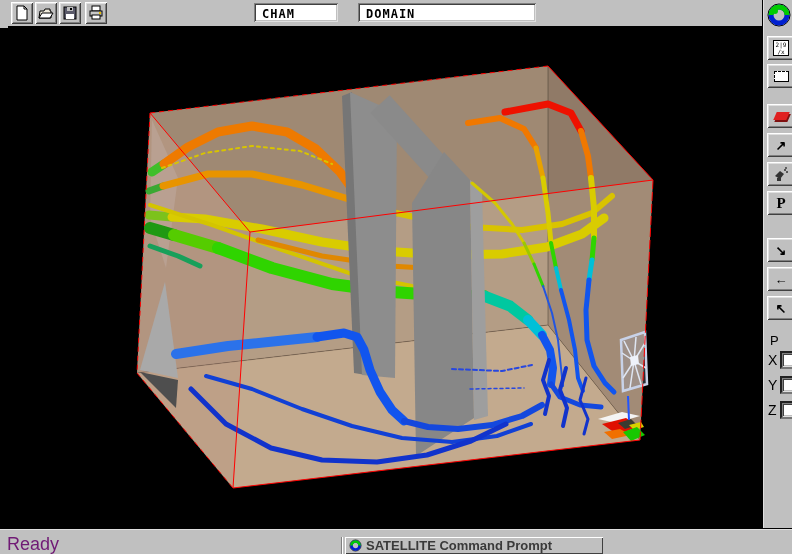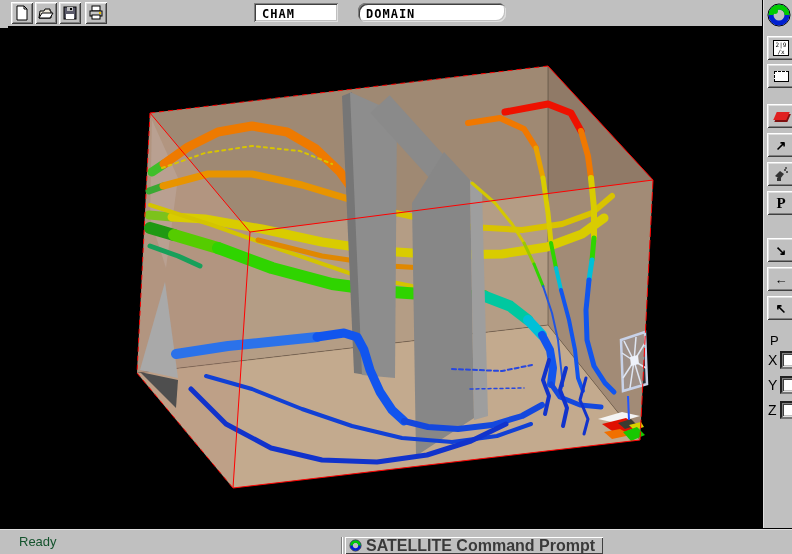--- a/index.html
+++ b/index.html
@@ -14,21 +14,21 @@
            box-shadow: inset 1px 1px 0 #ffffff, inset -1px -1px 0 #404040,
                        inset 2px 2px 0 #dfdfdf, inset -2px -2px 0 #808080;
            display:flex; align-items:center; justify-content:center; }
   .sunken { background:#fff;
             box-shadow: inset 1px 1px 0 #808080, inset -1px -1px 0 #dfdfdf,
                         inset 2px 2px 0 #404040, inset -2px -2px 0 #c0c0c0; }
   .tb-field { position:absolute; top:3px; height:19px; border:0; outline:none;
               font-family:"DejaVu Sans Mono", monospace; font-size:12px; font-weight:bold;
               letter-spacing:1px; color:#000; padding:3px 0 0 8px; }
   #field-cham { left:246px; width:84px; }
-  #field-domain { left:350px; width:148px;border-radius:8px; }
+  #field-domain { left:350px; width:178px; }
 
   
   .viewport { position:absolute; left:0; top:28px; width:762px; height:500px; background:#000; }
   .viewport svg { display:block; }
 
   
   .sidebar { position:absolute; left:762px; top:0; width:30px; height:528px;
              background:#c0c0c0; border-left:1px solid #000;
              box-shadow: inset 1px 0 0 #dfdfdf; overflow:hidden; }
   .sb-btn { position:absolute; left:4px; width:28px; height:24px; background:#c0c0c0;
@@ -47,28 +47,28 @@
              color:#000; text-align:center; }
   .box-icon { width:15px; height:11px; background:#fff; border:1px solid #000;
               border-style:dashed solid solid dashed; }
   .eraser-icon { width:13px; height:8px; background:#e02020; transform:skewX(-24deg);
                  box-shadow: 2px 2px 0 #801010; }
 
   
   .statusbar { position:absolute; left:0; top:528px; width:792px; height:26px;
                background:#c0c0c0; border-top:1px solid #000;
                box-shadow: inset 0 1px 0 #dfdfdf; }
-  .status-text { position:absolute; left:19px; top:5px; font-size:13px; color:#14532d; }
+  .status-text { position:absolute; left:7px; top:5px; font-size:18px; color:#701a75; }
   .tb-divider { position:absolute; left:341px; top:537px; width:2px; height:17px;
                 border-left:1px solid #808080; border-right:1px solid #ffffff; }
   .task-btn { position:absolute; left:345px; top:537px; width:258px; height:17px;
               background:#c0c0c0;
               box-shadow: inset 1px 1px 0 #ffffff, inset -1px -1px 0 #404040;
               display:flex; align-items:center; gap:4px; padding-left:4px; overflow:hidden; }
-  .task-label { font-size:16px; font-weight:bold; color:#3a3a3a; white-space:nowrap; }
+  .task-label { font-size:13px; font-weight:bold; color:#3a3a3a; white-space:nowrap; }
 </style>
 </head>
 <body>
 
 <div class="screen">
 
   <div class="toolbar">
     <div class="btn95" style="left:3px">
       <svg width="16" height="16">
         <polygon points="3,1 10,1 13,4 13,15 3,15" fill="#fff" stroke="#000"></polygon>

